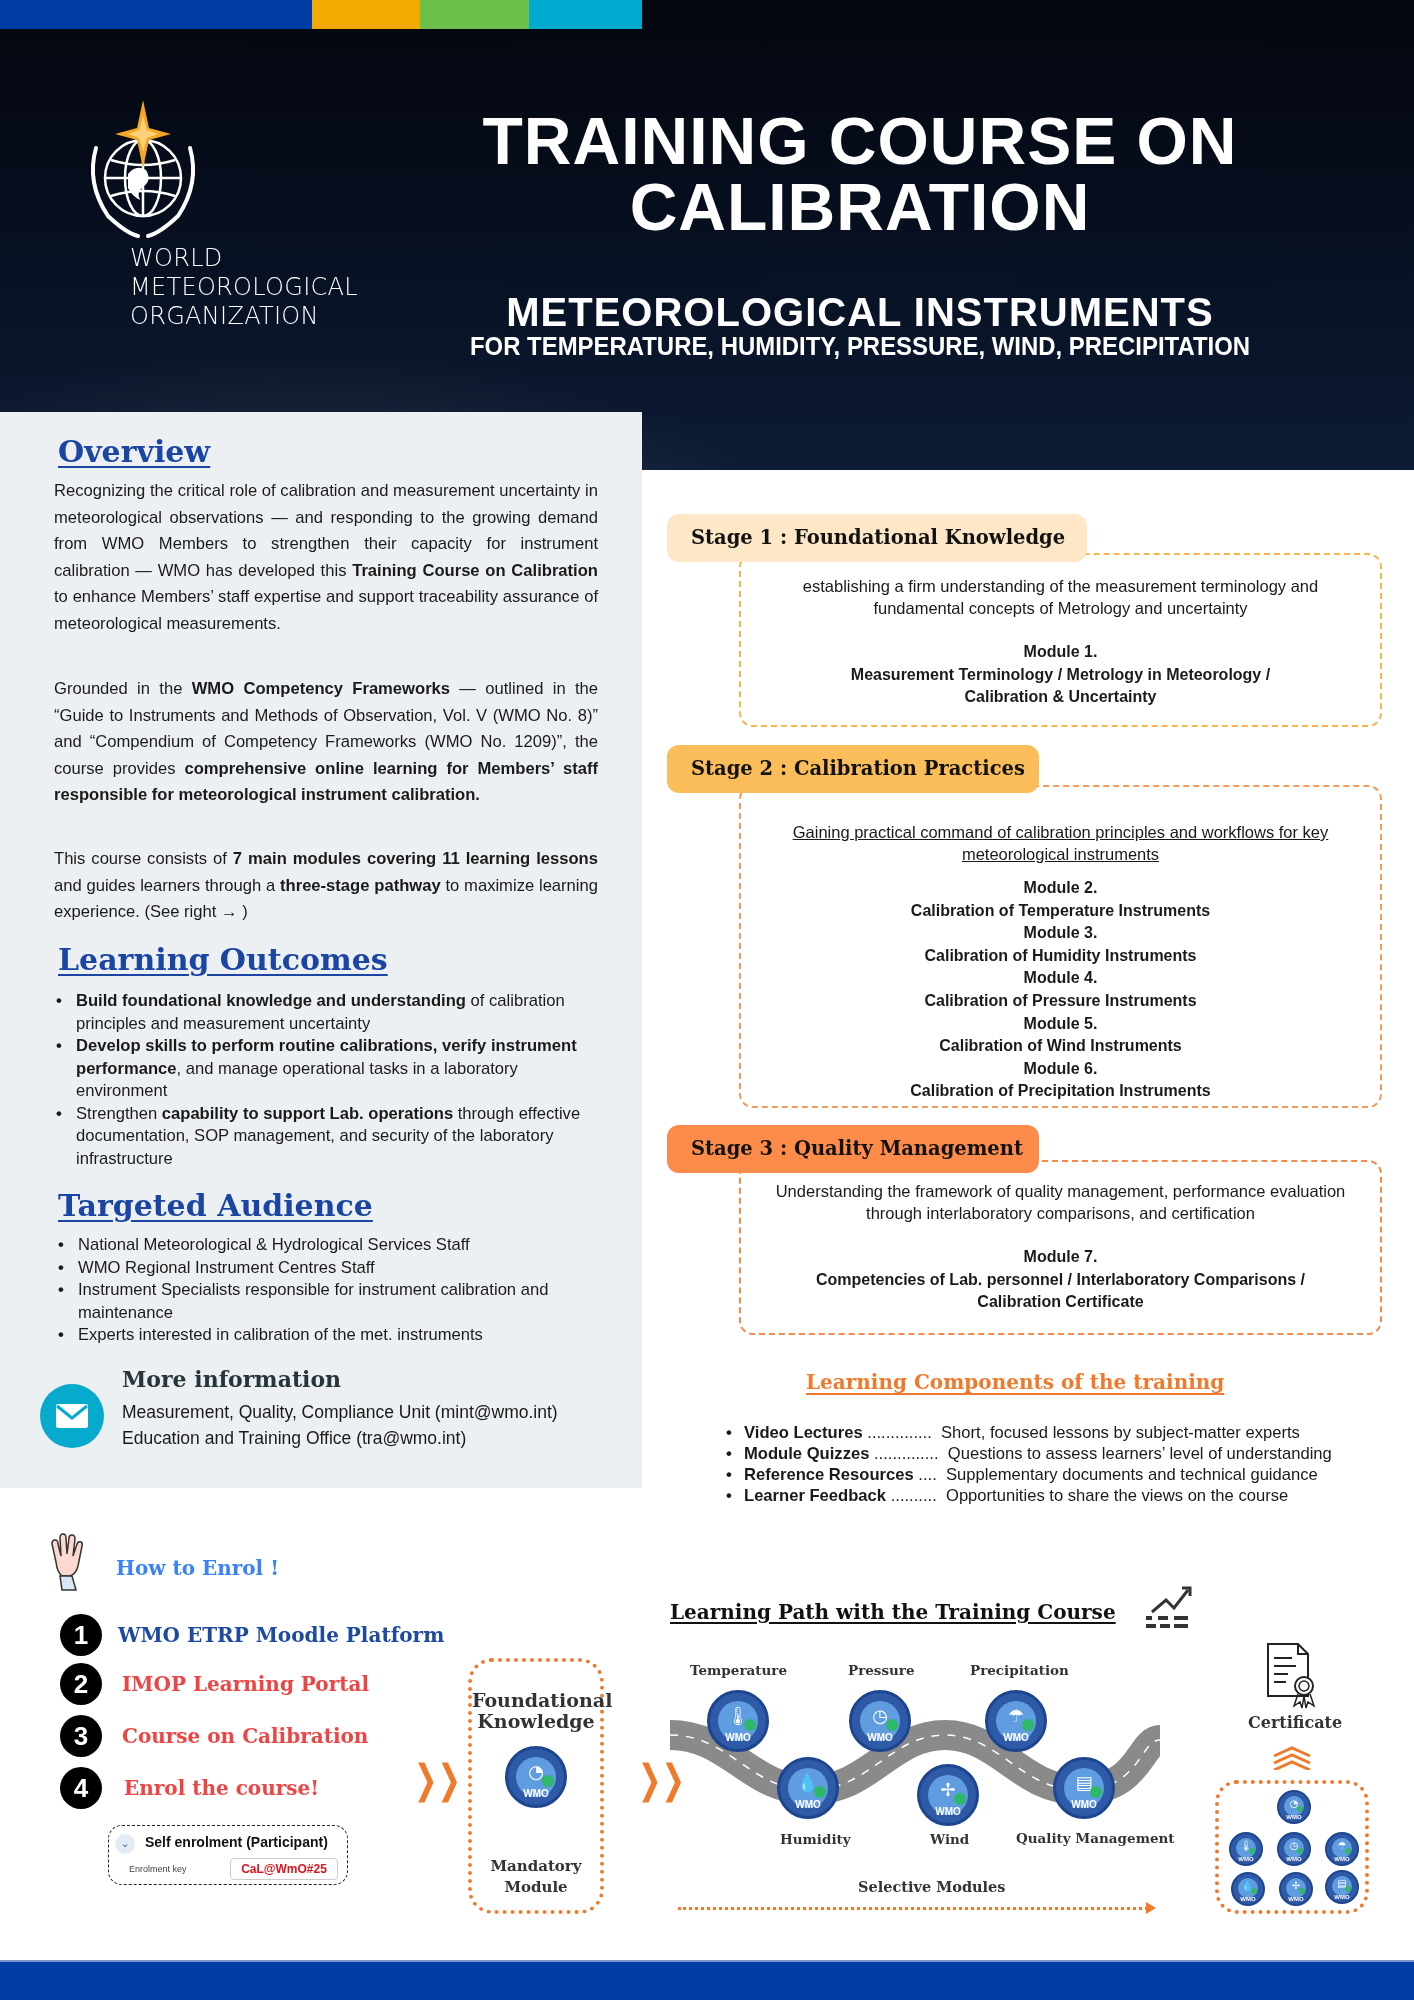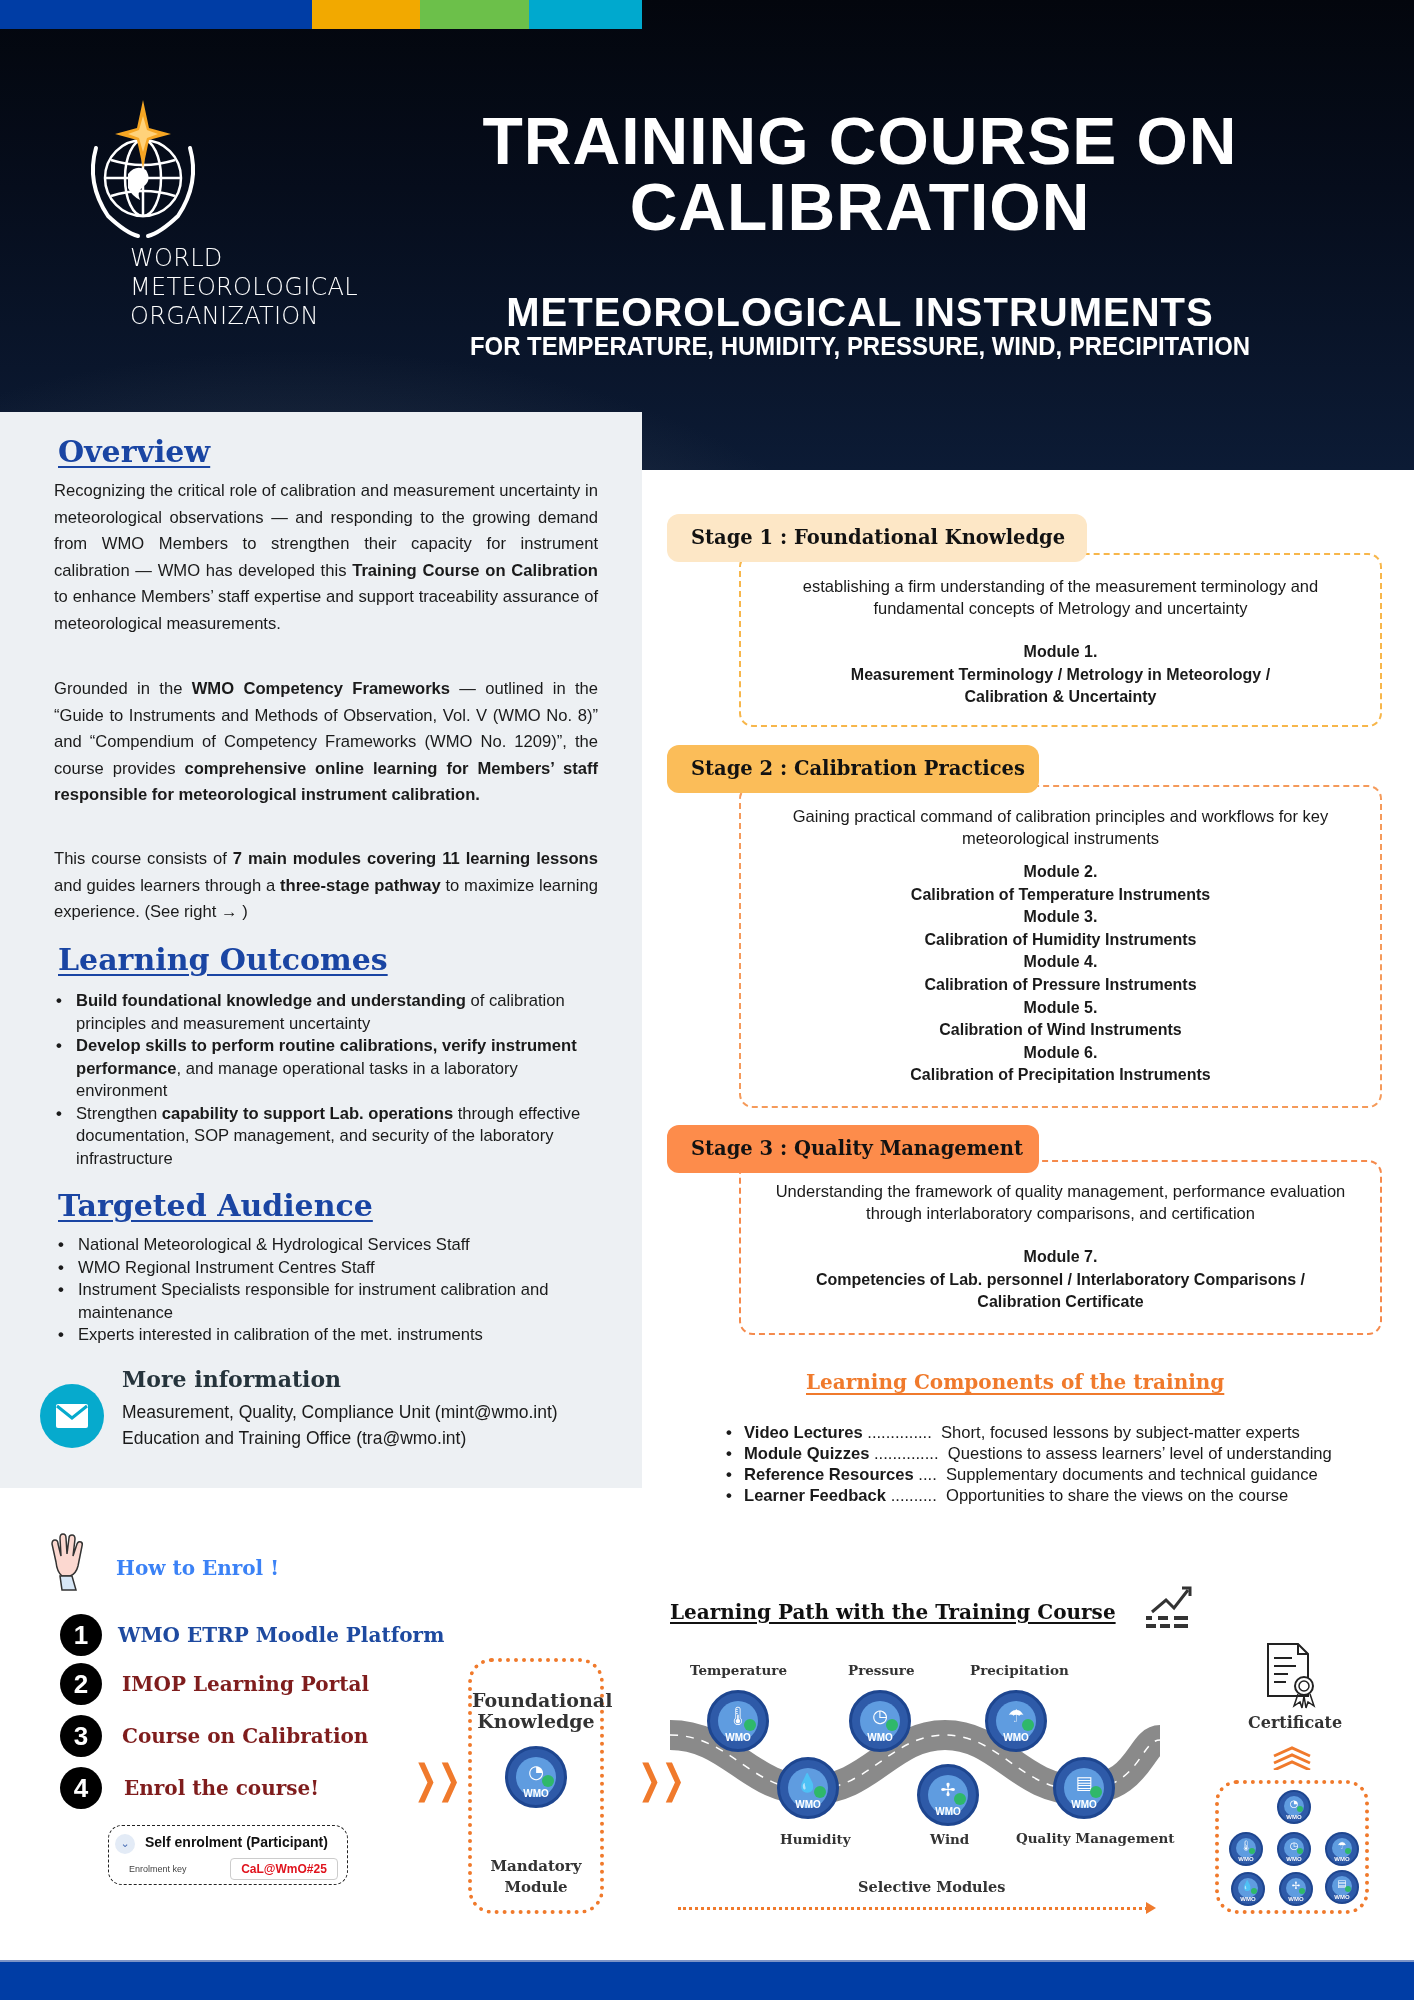--- a/index.html
+++ b/index.html
@@ -69,21 +69,21 @@
   .lc-list li { position: relative; padding-left: 18px; white-space: nowrap; }
   .lc-list li::before { content: "•"; position: absolute; left: 0; font-weight: 700; }
   .lc-name { font-weight: 700; }
 
   
   .hand { position: absolute; left: 46px; top: 1532px; width: 46px; height: 60px; }
   .enrol-title { position: absolute; left: 116px; top: 1556px; font-family: "DejaVu Serif", serif; font-weight: 700; font-size: 20px; color: #3b82f6; }
   .step { position: absolute; left: 60px; height: 42px; display: flex; align-items: center; }
   .step-num { width: 42px; height: 42px; border-radius: 50%; background: #000; color: #fff; font-family: "Liberation Sans", sans-serif;
     font-weight: 700; font-size: 26px; line-height: 42px; text-align: center; }
-  .step-label { margin-left: 16px; font-family: "DejaVu Serif", serif; font-weight: 700; font-size: 20px; color: #7f1d1d; }
+  .step-label { margin-left: 16px; font-family: "DejaVu Serif", serif; font-weight: 700; font-size: 20px; color: #ef4444; }
   .step-label.link { color: #1e4aa0; }
 
   .self-enrol { position: absolute; left: 108px; top: 1825px; width: 240px; height: 60px; border: 1.5px dashed #222; border-radius: 14px; background: #fff; }
   .se-chev { position: absolute; left: 6px; top: 8px; width: 20px; height: 20px; border-radius: 50%; background: #e3ebf6; color: #4a6fb5; font-size: 11px; text-align: center; line-height: 20px; }
   .se-title { position: absolute; left: 36px; top: 8px; font-family: "Liberation Sans", sans-serif; font-weight: 700; font-size: 14px; color: #111; }
   .se-key-label { position: absolute; left: 20px; top: 38px; font-family: "Liberation Sans", sans-serif; font-size: 9px; color: #444; }
   .se-key { position: absolute; left: 121px; top: 32px; width: 108px; height: 22px; border: 1px solid #ccc; border-radius: 4px; font-family: "Liberation Sans", sans-serif;
     font-weight: 700; font-size: 12px; color: #e0141e; text-align: center; line-height: 20px; }
 
   
@@ -205,21 +205,21 @@
       <div class="stage-mod">Module 1.</div>
       <div class="stage-mod">Measurement Terminology / Metrology in Meteorology /</div>
       <div class="stage-mod">Calibration &amp; Uncertainty</div>
     </div>
   </div>
   <div class="stage-tab" style="top:514px; width:420px; background:#fde7c6;">Stage 1 : Foundational Knowledge</div>
 </div>
 
 <div>
   <div class="stage-box" style="top:785px; height:323px; border-color:#f59a5a;">
-    <div class="stage-desc" style="margin-top:18px;">Gaining practical command of calibration principles and workflows for key meteorological instruments</div>
+    <div class="stage-desc" style="margin-top:34px;text-decoration:underline;">Gaining practical command of calibration principles and workflows for key meteorological instruments</div>
     <div style="margin-top:12px;">
       <div class="stage-mod">Module 2.</div>
       <div class="stage-mod">Calibration of Temperature Instruments</div>
       <div class="stage-mod">Module 3.</div>
       <div class="stage-mod">Calibration of Humidity Instruments</div>
       <div class="stage-mod">Module 4.</div>
       <div class="stage-mod">Calibration of Pressure Instruments</div>
       <div class="stage-mod">Module 5.</div>
       <div class="stage-mod">Calibration of Wind Instruments</div>
       <div class="stage-mod">Module 6.</div>

